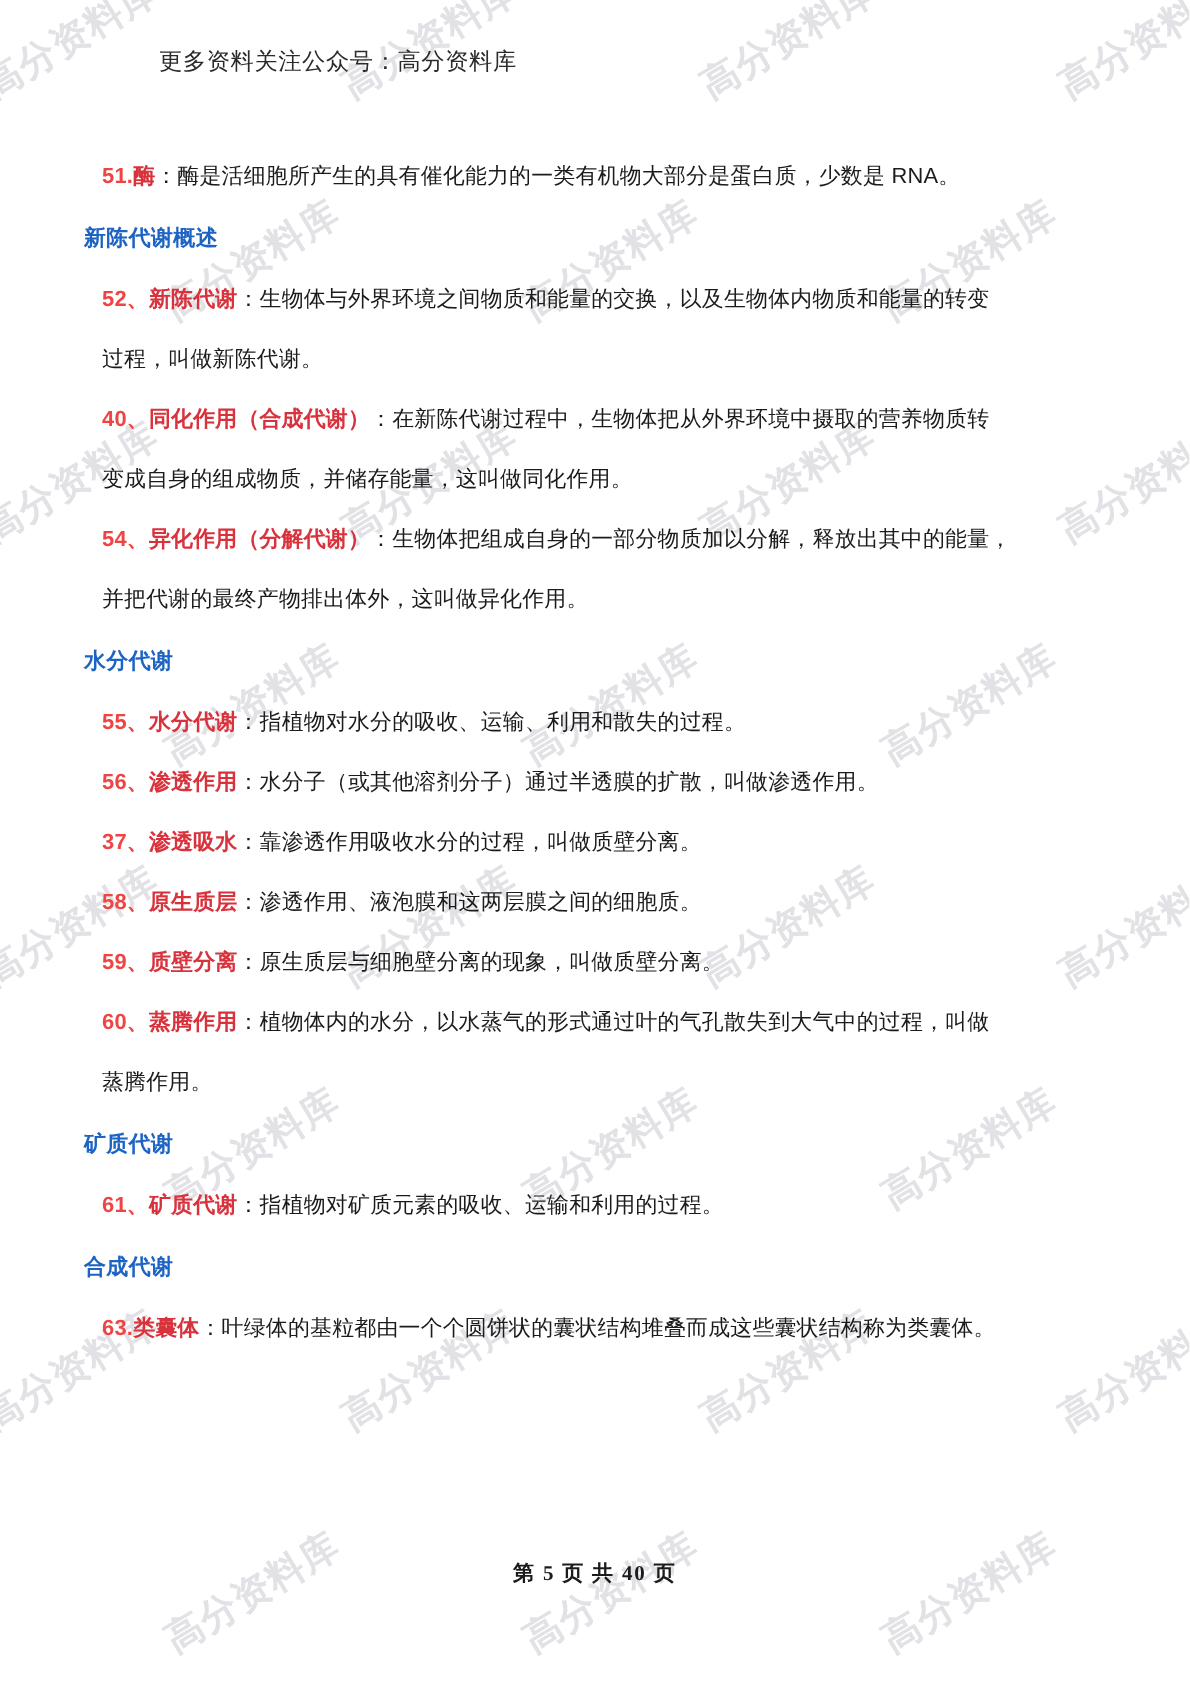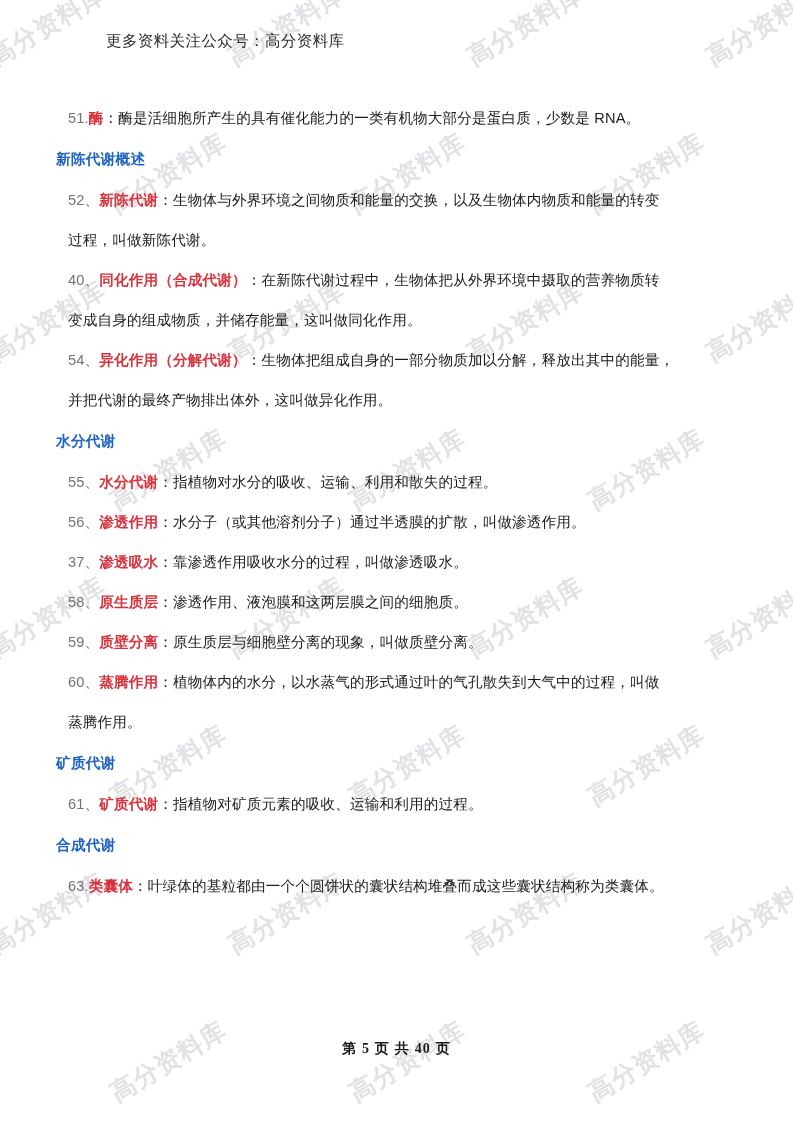--- a/index.html
+++ b/index.html
@@ -80,22 +80,22 @@
   }
   .entry .ln.wrapline {
     white-space: nowrap;
   }
 
   .term {
     color: #d8323c;
     font-weight: 600;
   }
   .num {
-    color: #737373;
-    font-weight: 400;
+    color: #ef4444;
+    font-weight: 700;
   }
   .sep {
     color: #1b1b1b;
   }
 
   .section-head {
     padding: 0 0 0 56px;
     font-size: 14.6px;
     line-height: 42px;
     font-weight: 700;
@@ -176,21 +176,21 @@
           <div class="ln wrapline">并把代谢的最终产物排出体外，这叫做异化作用。</div>
         </div>
         <div class="section-head">水分代谢</div>
         <div class="entry">
           <div class="ln"><span class="num">55、</span><span class="term">水分代谢</span><span class="sep">：</span><span class="def">指植物对水分的吸收、运输、利用和散失的过程。</span></div>
         </div>
         <div class="entry">
           <div class="ln"><span class="num">56、</span><span class="term">渗透作用</span><span class="sep">：</span><span class="def">水分子（或其他溶剂分子）通过半透膜的扩散，叫做渗透作用。</span></div>
         </div>
         <div class="entry">
-          <div class="ln"><span class="num">37、</span><span class="term">渗透吸水</span><span class="sep">：</span><span class="def">靠渗透作用吸收水分的过程，叫做渗透吸水。</span></div>
+          <div class="ln"><span class="num">37、</span><span class="term">渗透吸水</span><span class="sep">：</span><span class="def">靠渗透作用吸收水分的过程，叫做质壁分离。</span></div>
         </div>
         <div class="entry">
           <div class="ln"><span class="num">58、</span><span class="term">原生质层</span><span class="sep">：</span><span class="def">渗透作用、液泡膜和这两层膜之间的细胞质。</span></div>
         </div>
         <div class="entry">
           <div class="ln"><span class="num">59、</span><span class="term">质壁分离</span><span class="sep">：</span><span class="def">原生质层与细胞壁分离的现象，叫做质壁分离。</span></div>
         </div>
         <div class="entry">
           <div class="ln"><span class="num">60、</span><span class="term">蒸腾作用</span><span class="sep">：</span><span class="def">植物体内的水分，以水蒸气的形式通过叶的气孔散失到大气中的过程，叫做</span></div>
           <div class="ln wrapline">蒸腾作用。</div>

